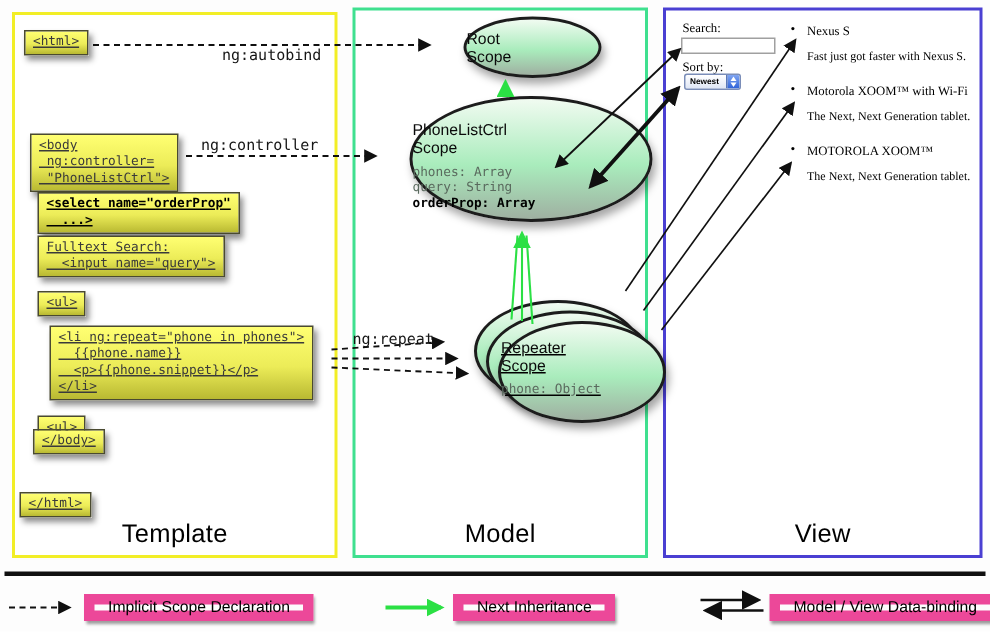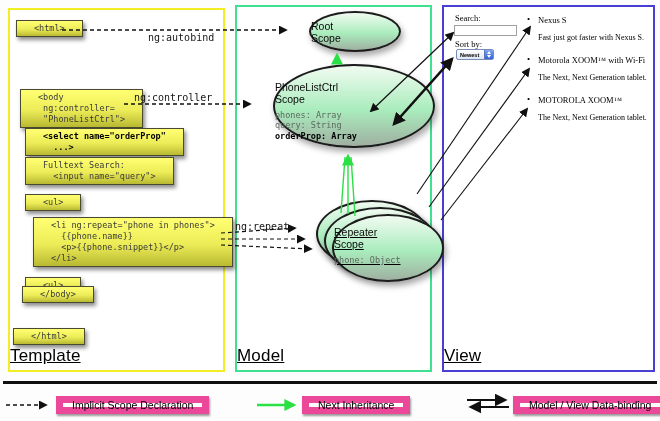--- a/index.html
+++ b/index.html
@@ -6,30 +6,31 @@
   body { background:#fff; }
   #stage {
     position:relative; width:660px; height:421px; background:#fdfdfd;
     font-family:"Liberation Sans", sans-serif; overflow:hidden;
   }
   .panel { position:absolute; background:#fff; }
   .panel-template { left:8px;  top:8px; width:217px; height:364px; border:2px solid #f2ee26; }
   .panel-model    { left:235px; top:5px; width:197px; height:367px; border:2px solid #3fe08f; }
   .panel-view     { left:442px; top:5px; width:213px; height:367px; border:2px solid #4a3fd2; }
   .panel-label {
-    position:absolute; bottom:4px; width:100%; 
-    font-size:17px; color:#000; letter-spacing:0.2px;text-decoration:underline;
+    position:absolute; bottom:4px; width:100%; text-align:center;
+    font-size:17px; color:#000; letter-spacing:0.2px;
   }
   .cbox {
     position:absolute; white-space:pre;
     font-family:"DejaVu Sans Mono","Liberation Mono",monospace;
     font-size:8.5px; line-height:1.3; color:#3a3a3a;
     background:linear-gradient(180deg,#ffff72 0%,#ecec58 55%,#b9b932 100%);
-    border:1px solid #4a4a30; padding:2px 17px;
+    border:1px solid #4a4a30; padding:2px 5px;
     box-shadow:2px 3px 4px rgba(0,0,0,0.45);
+    text-decoration:underline;
   }
   .cbox.bold { font-weight:bold; color:#000; }
   .ellipse {
     position:absolute; border:2px solid #1c1c1c; border-radius:50%;
     background:linear-gradient(180deg,#f1fbf1 0%,#a9ecbc 55%,#9fb0a1 100%);
     box-shadow:2px 4px 6px rgba(0,0,0,0.35);
     text-align:left; color:#000;margin-left:17px;
   }
   .scope-title { font-size:10.5px; line-height:1.18; white-space:pre-line; color:#0a0a0a; }
   .scope-props {

